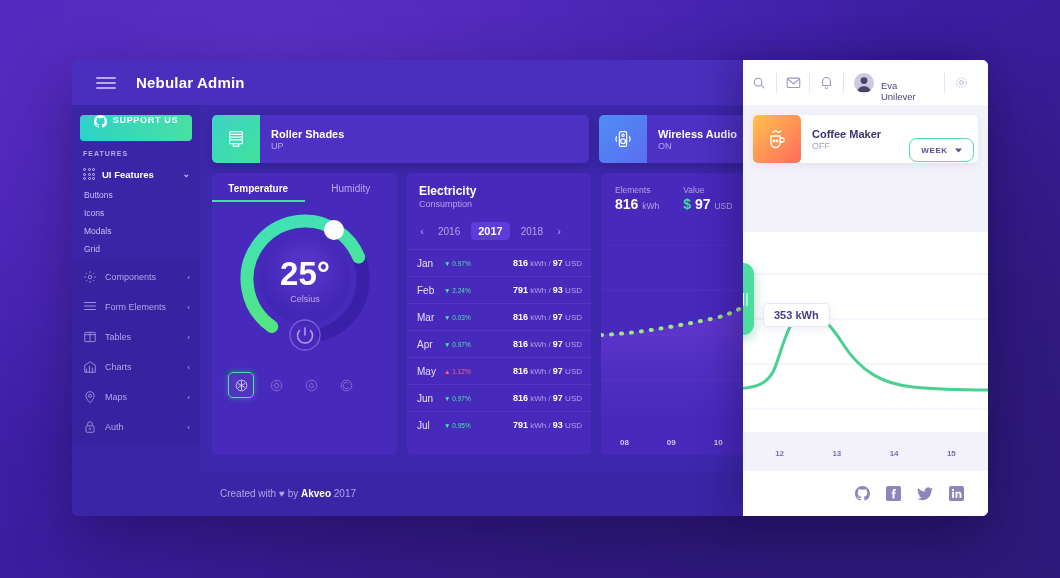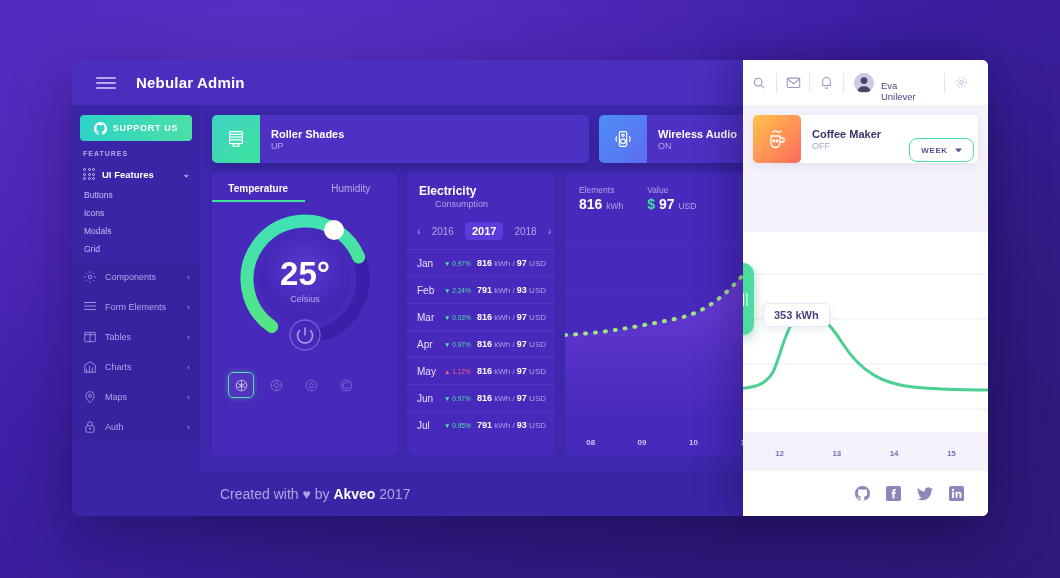--- a/index.html
+++ b/index.html
@@ -26,21 +26,21 @@
          background:#4a2fbe; display:flex; align-items:center; }
   .burger { width:44px; display:flex; flex-direction:column; gap:3px;
             align-items:center; margin-left:12px; cursor:pointer; }
   .burger i { display:block; width:20px; height:2px; background:#b9a8ee; border-radius:2px; }
   .brand { color:#fff; font-size:15px; font-weight:bold; letter-spacing:.2px; margin-left:8px; }
 
   
   .side { position:absolute; left:0; top:45px; width:128px; bottom:0; background:#3a25a6; }
   .supbtn { margin:10px 8px 0 8px; height:26px; border-radius:4px;
             background:linear-gradient(90deg,#2ed2c8,#4ae0a4);
-            display:flex; align-items:center; justify-content:center; gap:6px;
+            display:flex; justify-content:center; gap:6px;
             color:#fff; font-size:9px; font-weight:bold; letter-spacing:.7px; cursor:pointer; }
   .features-lbl { color:#b9a8ee; font-size:7px; font-weight:bold; letter-spacing:1px;
                   padding:9px 0 5px 11px; }
   .uif { display:flex; align-items:center; gap:7px; padding:6px 10px 6px 11px;
          color:#fff; font-size:9.5px; font-weight:bold; cursor:pointer; }
   .uif .chev { margin-left:auto; color:#c4b6f2; font-size:9px; }
   .dots { display:grid; grid-template-columns:repeat(3,3px); gap:1.5px; }
   .dots i { width:3px; height:3px; border:1px solid #cfc2f7; border-radius:50%; display:block; }
   .typo { margin:3px 8px 4px 8px; height:23px; border-radius:4px;
           border:1px solid #4ee0a8; background:rgba(255,255,255,.07);
@@ -67,39 +67,39 @@
   .dev .txt { padding-left:11px; }
   .dev .nm { color:#fff; font-size:11px; font-weight:bold; }
   .dev .st { color:#b7a8ea; font-size:9px; margin-top:1px; }
   .t-light { background:linear-gradient(135deg,#a44df0,#7b4df5); }
   .t-roller{ background:linear-gradient(135deg,#3fd2c7,#3ee39b); }
   .t-audio { background:linear-gradient(135deg,#4f8df5,#5b6ef0); }
 
   
   .panels { display:flex; gap:10px; margin-top:10px; height:282px; }
   .p-temp { width:185px; background:#4729bb; border-radius:5px; position:relative; }
-  .p-elec { width:148px; background:#4729bb; border-radius:5px; position:relative; overflow:hidden; }
+  .p-elec { width:184px; background:#4729bb; border-radius:5px; position:relative; overflow:hidden; }
   .p-graph{ flex:1; background:#4729bb; border-radius:5px; position:relative; overflow:hidden; }
 
   
   .tabs { display:flex; padding:10px 0 0 0; }
   .tab { flex:1; text-align:center; font-size:10px; cursor:pointer; padding-bottom:6px; }
   .tab.on { color:#fff; font-weight:bold; border-bottom:2px solid #3ee39b; }
   .tab.off{ color:#b9a9ee; }
   .gauge-wrap { position:relative; height:170px; display:flex; align-items:center; justify-content:center; }
   .modes { display:flex; gap:9px; padding:0 0 0 16px; align-items:center; }
   .mode { width:26px; height:26px; border-radius:5px; display:flex;
           align-items:center; justify-content:center; cursor:pointer; }
   .mode.on { border:1px solid #4ee0a8; background:rgba(255,255,255,.06);
              box-shadow:0 0 6px rgba(78,224,168,.4); }
 
   
   .e-head { padding:11px 0 9px 12px; }
   .e-t { color:#fff; font-size:12px; font-weight:bold; }
-  .e-s { color:#b3a3e8; font-size:9px; margin-top:1px;margin-left:16px; }
+  .e-s { color:#b3a3e8; font-size:9px; margin-top:1px; }
   .yr { display:flex; align-items:center; gap:6px; padding:4px 10px 9px 10px; }
   .yr .ar { color:#b3a3e8; font-size:11px; cursor:pointer; width:10px; text-align:center; }
   .yr .y { color:#b3a3e8; font-size:10px; padding:3px 5px; cursor:pointer; }
   .yr .y.on { background:#5c3ddb; color:#fff; font-weight:bold; font-size:11px; border-radius:4px; padding:3px 7px; }
   .mrow { display:flex; align-items:center; height:27px; padding:0 9px 0 10px;
           border-top:1px solid rgba(255,255,255,.07); cursor:pointer; }
   .m-n { color:#e7e0fb; font-size:10px; width:24px; }
   .m-p { font-size:6.5px; margin-left:3px; }
   .m-p.dn { color:#4ee0a8; } .m-p.up { color:#ff5f7e; }
   .m-v { margin-left:auto; font-size:8px; color:#b3a3e8; }
@@ -110,21 +110,21 @@
   .g-lb { color:#b3a3e8; font-size:8.5px; }
   .g-vl { color:#fff; font-size:14px; font-weight:bold; margin-top:1px; }
   .g-vl span { font-size:8.5px; color:#b3a3e8; font-weight:normal; }
   .g-vl em { color:#3ee39b; font-style:normal; }
   .axis { position:absolute; left:0; right:0; bottom:8px; display:flex; }
   .axis span { flex:1; text-align:center; color:#cfc3f6; font-size:8px; font-weight:bold; }
 
   
   .foot { position:absolute; left:128px; right:0; bottom:0; height:45px;
           background:#3a25a6; display:flex; align-items:center; }
-  .foot .cr { color:#b3a3e8; font-size:14px; padding-left:20px; }
+  .foot .cr { color:#b3a3e8; font-size:10px; padding-left:20px; }
   .foot .cr b { color:#fff; }
 
   
   #overlay { position:absolute; left:743px; top:60px; width:245px; height:456px;
              background:#f4f3fb; border-radius:0 6px 6px 0; overflow:hidden;
              box-shadow:-14px 0 34px rgba(20,8,60,.28); }
   .ov-hdr { height:45px; background:#fff; display:flex; align-items:center;
             justify-content:flex-end; padding-right:10px; gap:0; }
   .ov-ic { width:33px; height:45px; display:flex; align-items:center; justify-content:center; cursor:pointer; }
   .divv { width:1px; height:20px; background:#e6e3f2; }

